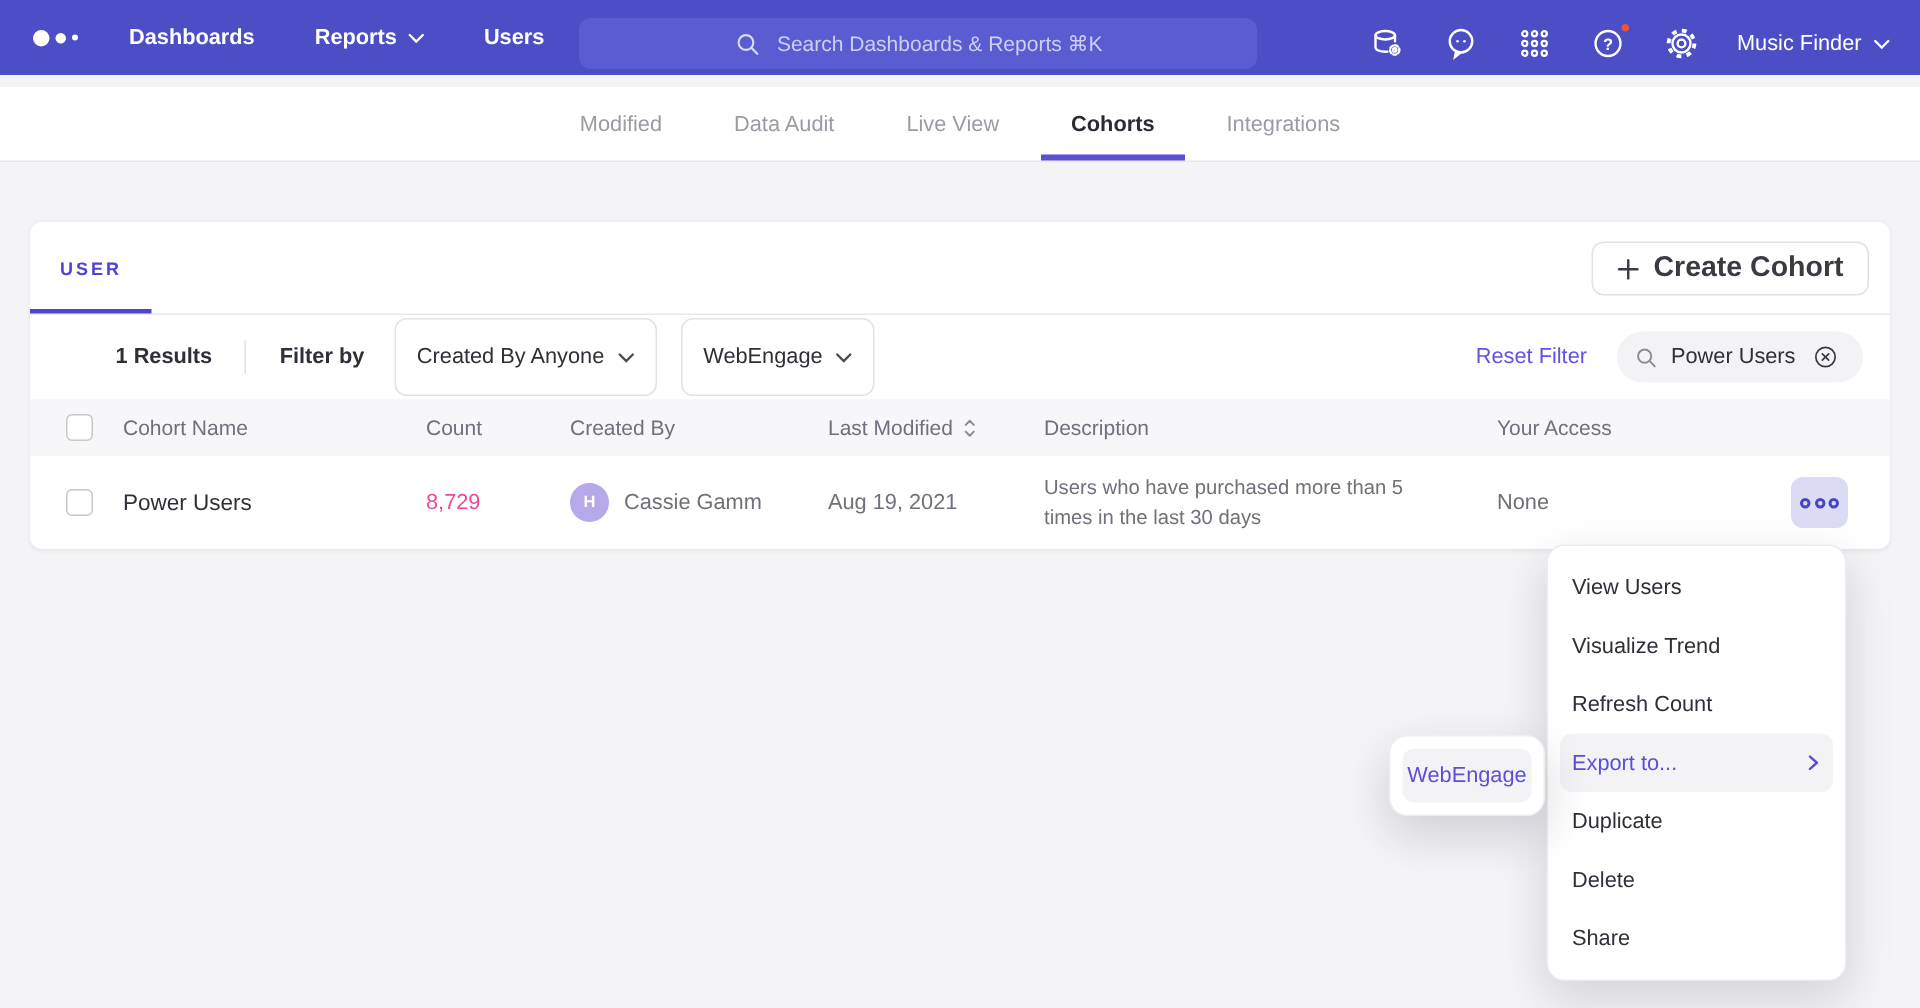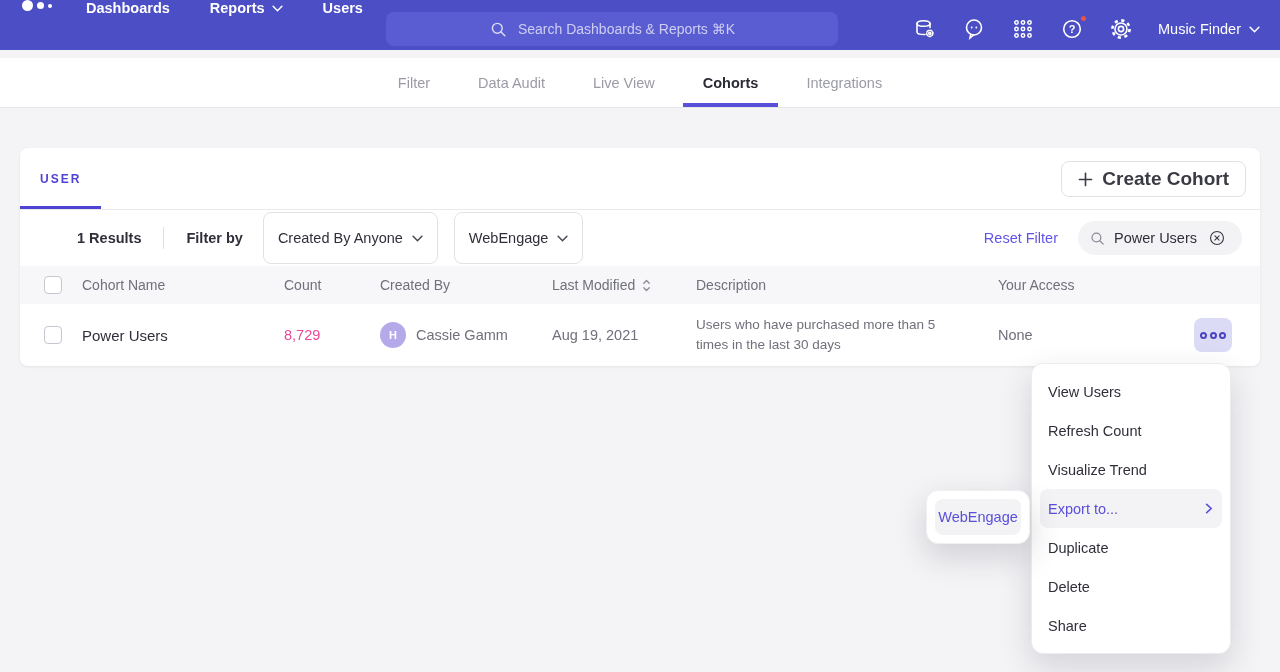--- a/index.html
+++ b/index.html
@@ -9,21 +9,21 @@
     background:#f4f4f6;
     position:relative;
     overflow:hidden;
     color:#2f2f3a;
   }
   svg { display:block; }
 
   
   .topnav {
     position:absolute; top:0; left:0; right:0; height:50px;
-    background:#4b4ec5; display:flex; align-items:flex-start; padding:0 22px;
+    background:#4b4ec5; display:flex; align-items:center; padding:0 22px;
   }
   .logo { display:flex; align-items:center; gap:4px; margin-right:34px; cursor:pointer; }
   .logo .d1 { width:11px; height:11px; border-radius:50%; background:#fff; }
   .logo .d2 { width:7px;  height:7px;  border-radius:50%; background:#fff; }
   .logo .d3 { width:4px;  height:4px;  border-radius:50%; background:#fff; }
   .topnav-links { display:flex; align-items:center; gap:40px; }
   .nav-link { display:flex; align-items:center; gap:7px; color:#fff; font-size:14.5px; font-weight:600; cursor:pointer; }
   .global-search {
     position:absolute; left:386px; top:12px; width:452px; height:34px;
     background:#5a5dd2; border-radius:8px;
@@ -222,21 +222,21 @@
     <div class="project-switcher">
       <span>Music Finder</span>
       <svg width="11" height="7" viewBox="0 0 12 8" fill="none" stroke="#fff" stroke-width="1.8" stroke-linecap="round">
           <polyline points="1,1.5 6,6.5 11,1.5"></polyline>
         </svg>
     </div>
   </div>
 </header>
 
 <nav class="subnav">
-  <div class="subnav-tab">Filter</div>
+  <div class="subnav-tab">Modified</div>
   <div class="subnav-tab">Data Audit</div>
   <div class="subnav-tab">Live View</div>
   <div class="subnav-tab active">
     <span>Cohorts</span>
     <span class="tab-underline"></span>
   </div>
   <div class="subnav-tab">Integrations</div>
 </nav>
 
 <section class="card">
@@ -322,22 +322,22 @@
         <span class="ring"></span>
         <span class="ring"></span>
         <span class="ring"></span>
       </div>
     </div>
   </div>
 </section>
 
 <div class="context-menu">
   <div class="menu-item">View Users</div>
+  <div class="menu-item">Visualize Trend</div>
   <div class="menu-item">Refresh Count</div>
-  <div class="menu-item">Visualize Trend</div>
   <div class="menu-item highlighted">
     <span>Export to...</span>
     <svg class="chev" width="11" height="11" viewBox="0 0 12 12" fill="none" stroke="#5a4fd8" stroke-width="1.8" stroke-linecap="round" stroke-linejoin="round">
         <polyline points="4,1.5 9,6 4,10.5"></polyline>
       </svg>
   </div>
   <div class="menu-item">Duplicate</div>
   <div class="menu-item">Delete</div>
   <div class="menu-item">Share</div>
 </div>

